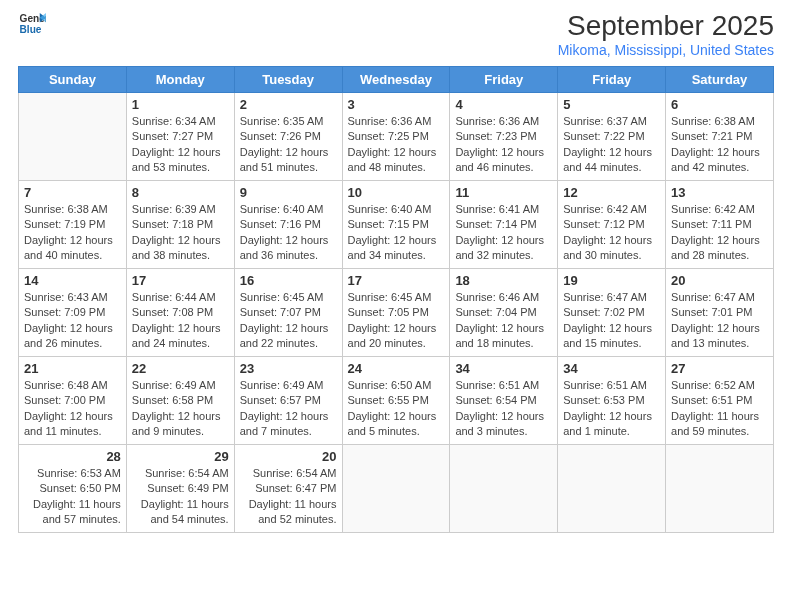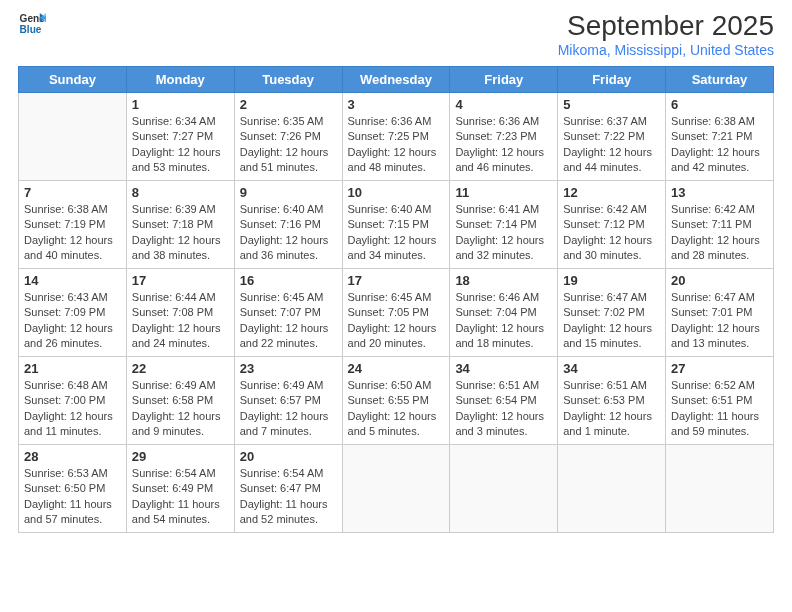--- a/index.html
+++ b/index.html
@@ -77,20 +77,21 @@
     .cell-info {
       font-size: 11px;
       color: #444;
       line-height: 1.4;
     }
     .empty-cell {
       background: #f9f9f9;
     }
     .last-row td {
       height: 80px;
+      text-align: right;
     }
   </style>
 </head>
 <body>
 
 <div class="page">
   <div class="header">
     <div class="logo">
       <svg class="logo-icon" viewBox="0 0 36 36">
         <text x="2" y="16" font-size="13" font-weight="bold" fill="#333">General</text>

